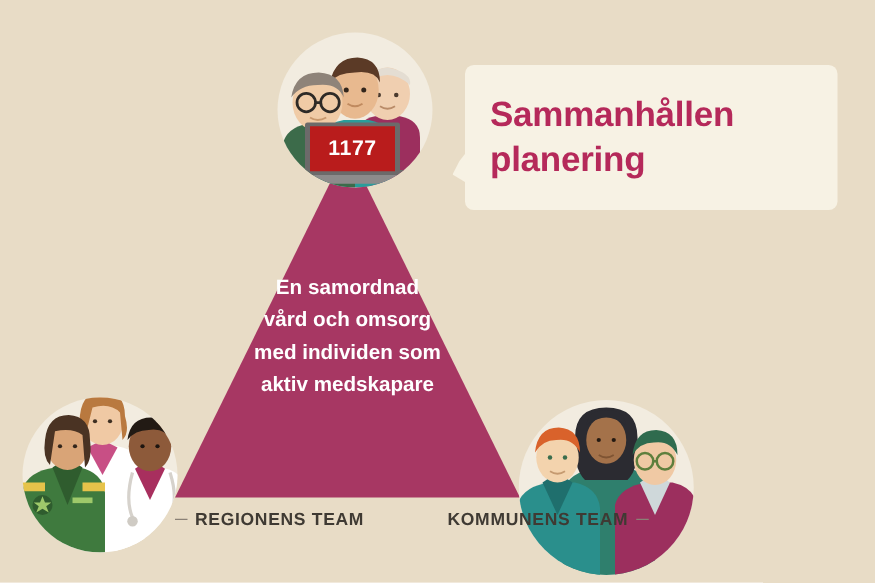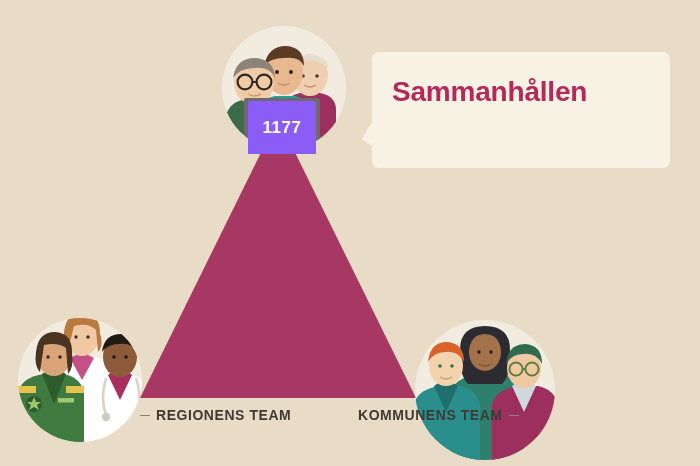--- a/index.html
+++ b/index.html
@@ -100,22 +100,22 @@
   }
   .dash-l { margin-right: 6px; }
   .dash-r { margin-left: 6px; }
 
   
   .badge-1177 {
     position: absolute;
     left: 248px;
     top: 101px;
     width: 68px;
-    height: 53px;
-    background: #8b5cf6;
+    height: 36px;
+    background: #b91c1c;
     color: #ffffff;
     font-size: 17px;
     font-weight: bold;
     letter-spacing: 0.5px;
     display: flex;
     align-items: center;
     justify-content: center;
   }
 </style>
 </head>
@@ -262,22 +262,29 @@
       </g>
     </g>
   </svg>
 
   <div class="badge-1177">1177</div>
 
   <div class="bubble-notch"></div>
   <div class="bubble"></div>
   <div class="bubble-text">
     <span class="bubble-line">Sammanhållen</span>
-  </div>
-
+    <span class="bubble-line">planering</span>
+  </div>
+
+  <div class="triangle-text">
+    <span>En samordnad</span>
+    <span>vård och omsorg</span>
+    <span>med individen som</span>
+    <span>aktiv medskapare</span>
+  </div>
 
   <div class="caption caption-left">
     <span class="dash dash-l"></span><span>REGIONENS TEAM</span>
   </div>
   <div class="caption caption-right">
     <span>KOMMUNENS TEAM</span><span class="dash dash-r"></span>
   </div>
 
 </div>
 

